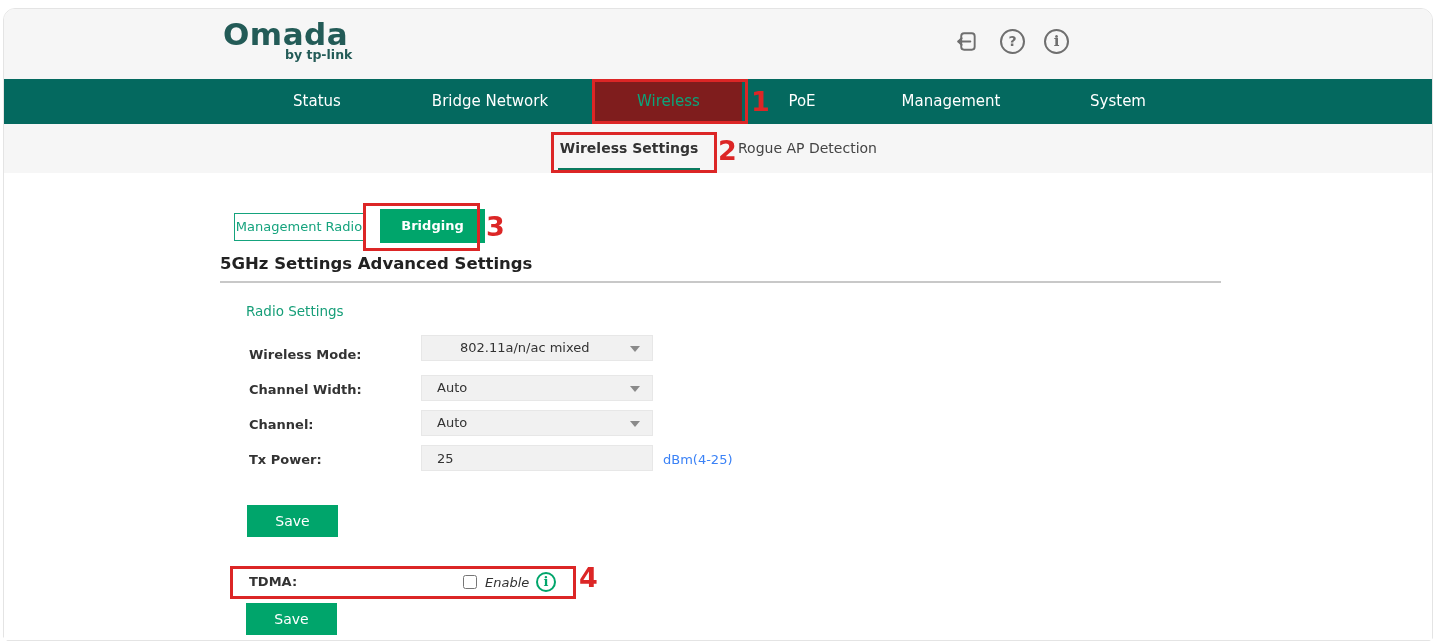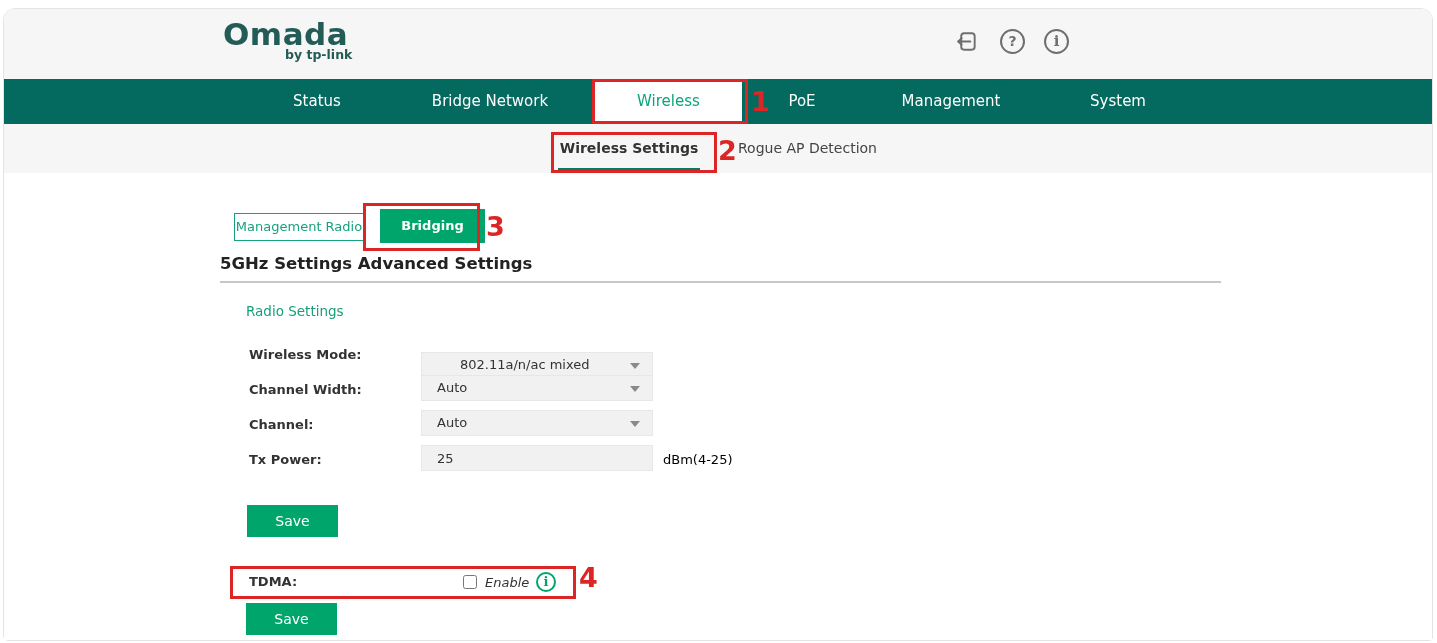--- a/index.html
+++ b/index.html
@@ -16,21 +16,21 @@
   .logo-title{font-size:31px;font-weight:bold;letter-spacing:.5px;line-height:34px;}
   .logo-sub{font-size:12.5px;font-weight:bold;margin:-4px 0 0 62px;}
   
   .hicon{position:absolute;top:20px;width:25px;height:25px;box-sizing:border-box;cursor:pointer;}
   .circle-icon{border:2px solid #6f6f6f;border-radius:50%;color:#6f6f6f;text-align:center;
                line-height:21px;font-size:14px;font-weight:bold;}
   .serif-i{font-family:"DejaVu Serif",serif;font-size:15px;}
   
   .nav-item{position:absolute;top:0;height:45px;line-height:45px;color:#fff;font-size:15px;
             transform:translateX(-50%);cursor:pointer;white-space:nowrap;}
-  .nav-active{position:absolute;left:591px;top:0;width:147px;height:45px;background:#ffffff;
+  .nav-active{position:absolute;left:591px;top:0;width:147px;height:45px;background:#7f1d1d;
               text-align:center;line-height:45px;color:#0aa57b;font-size:15px;cursor:pointer;}
   
   .redbox{position:absolute;border:3px solid #dc2626;box-sizing:border-box;pointer-events:none;}
   .rednum{position:absolute;color:#dc2626;font-size:27px;font-weight:600;line-height:30px;}
   
   .subnav-tab{position:absolute;left:547px;top:115px;width:156px;height:49px;text-align:center;
               line-height:49px;font-size:14px;font-weight:bold;color:#333;cursor:pointer;}
   .subnav-tab::after{content:"";position:absolute;left:7px;right:7px;bottom:2px;height:3px;background:#0a7a5f;}
   .subnav-link{position:absolute;left:734px;top:115px;height:49px;line-height:49px;font-size:14px;
                color:#444;cursor:pointer;}
@@ -45,21 +45,21 @@
   .rule{position:absolute;left:216px;top:272px;width:1001px;height:2px;background:#c8c8c8;}
   .section-title{position:absolute;left:242px;top:294px;font-size:13.5px;color:#169e78;}
   .flabel{position:absolute;left:245px;font-size:13px;font-weight:bold;color:#333;}
   .dd{position:absolute;left:417px;width:232px;height:26px;box-sizing:border-box;background:#f1f1f1;
       border:1px solid #e7e7e7;font-size:13px;color:#333;line-height:24px;padding-left:15px;cursor:pointer;}
   .dd-arrow{position:absolute;right:12px;top:10px;width:0;height:0;border-left:5px solid transparent;
             border-right:5px solid transparent;border-top:6px solid #8a8a8a;}
   .txt-input{position:absolute;left:417px;width:232px;height:26px;box-sizing:border-box;background:#f1f1f1;
              border:1px solid #e7e7e7;font-size:13px;color:#333;padding:0 0 0 15px;outline:none;
              font-family:"DejaVu Sans","Liberation Sans",sans-serif;}
-  .unit{position:absolute;left:659px;top:443px;font-size:13px;color:#000000;}
+  .unit{position:absolute;left:659px;top:443px;font-size:13px;color:#3b82f6;}
   .save-btn{position:absolute;width:91px;height:32px;background:#00a56b;border:none;color:#fff;
             font-size:14px;cursor:pointer;font-family:"DejaVu Sans","Liberation Sans",sans-serif;}
   .tdma-label{position:absolute;left:245px;top:565px;font-size:13px;font-weight:bold;color:#333;}
   .cbx{position:absolute;left:459px;top:566px;width:14px;height:14px;margin:0;cursor:pointer;}
   .enable-label{position:absolute;left:481px;top:566px;font-size:13px;color:#333;cursor:pointer;font-style:italic;}
   .info-green{position:absolute;left:532px;top:563px;width:20px;height:20px;box-sizing:border-box;
               border:2px solid #00a56b;border-radius:50%;color:#00a56b;text-align:center;line-height:16px;
               font-size:13px;font-weight:bold;font-family:"DejaVu Serif",serif;cursor:pointer;}
 </style>
 </head>
@@ -98,21 +98,21 @@
     <div class="subnav-link">Rogue AP Detection</div>
 
     <div class="rtab-inactive">Management Radio</div>
     <div class="rtab-active">Bridging Radio</div>
 
     <div class="page-title">5GHz Settings Advanced Settings</div>
     <div class="rule"></div>
     <div class="section-title">Radio Settings</div>
 
     <div class="flabel" style="top:338px;">Wireless Mode:</div>
-    <div class="dd" style="top:343px;padding-left:38px;">
+    <div class="dd" style="top:326px;padding-left:38px;">
       <span>802.11a/n/ac mixed</span>
       <span class="dd-arrow"></span>
     </div>
 
     <div class="flabel" style="top:373px;">Channel Width:</div>
     <div class="dd" style="top:366px;">
       <span>Auto</span>
       <span class="dd-arrow"></span>
     </div>
 

